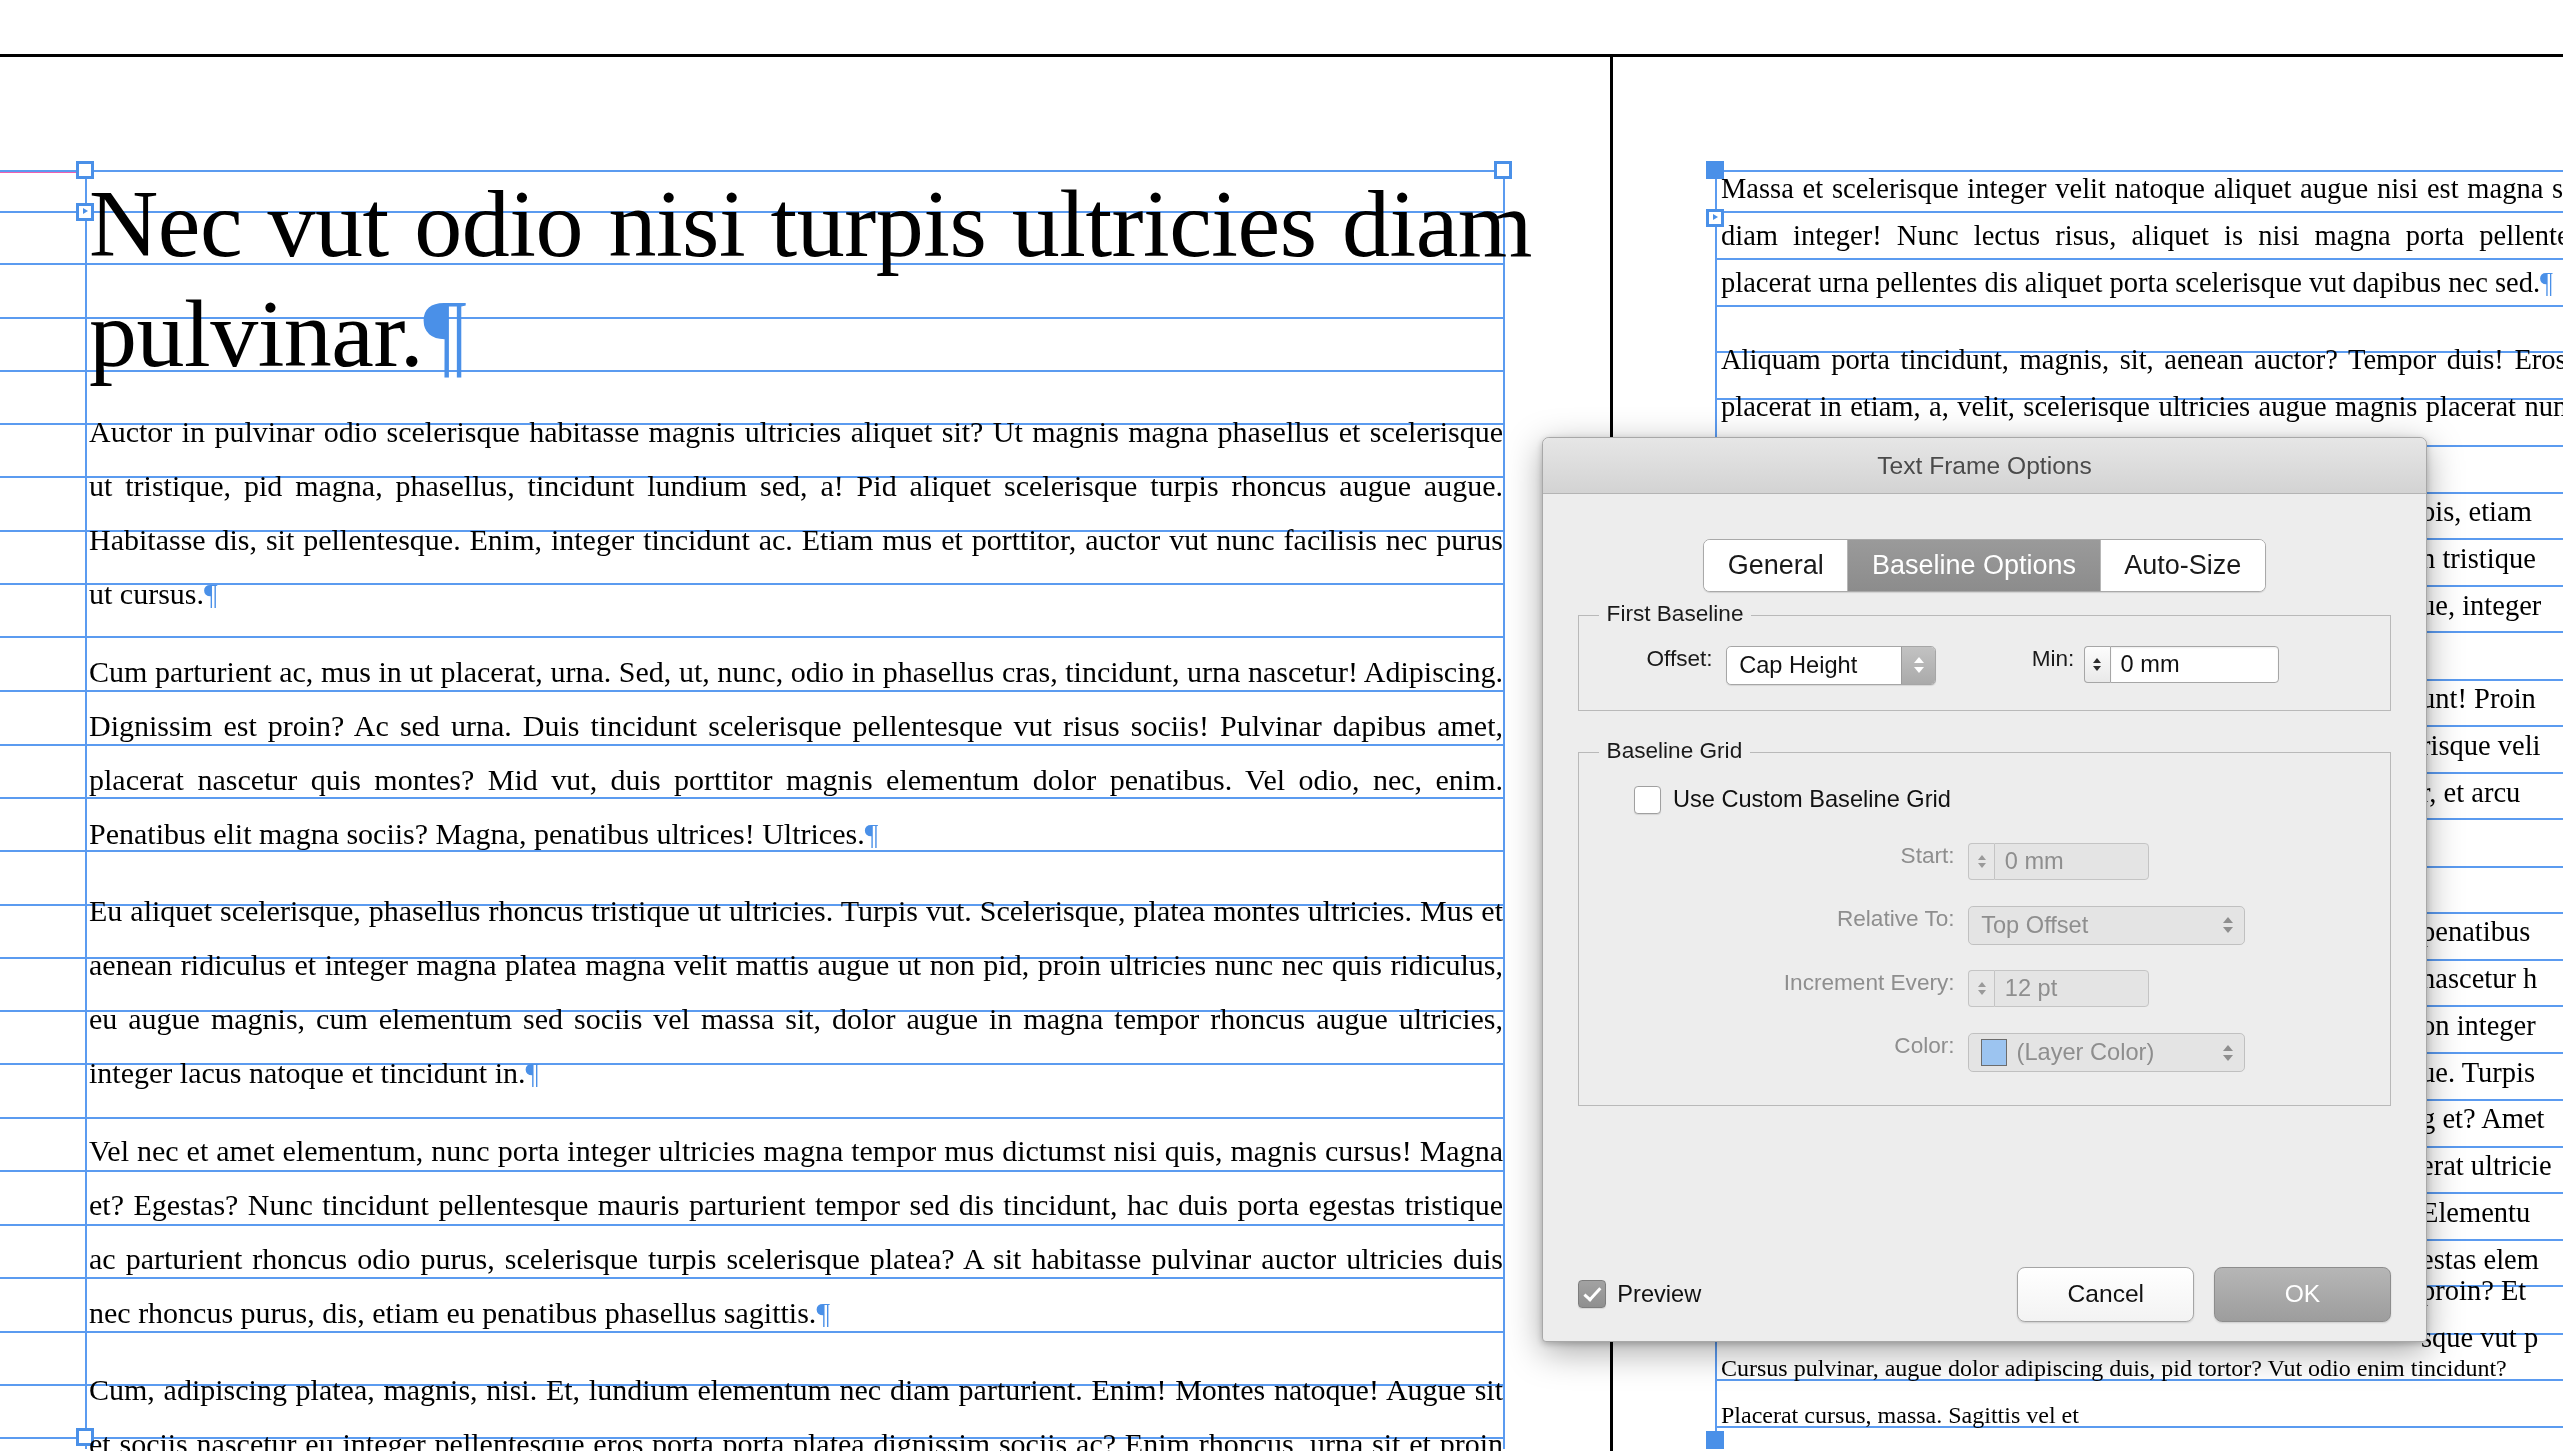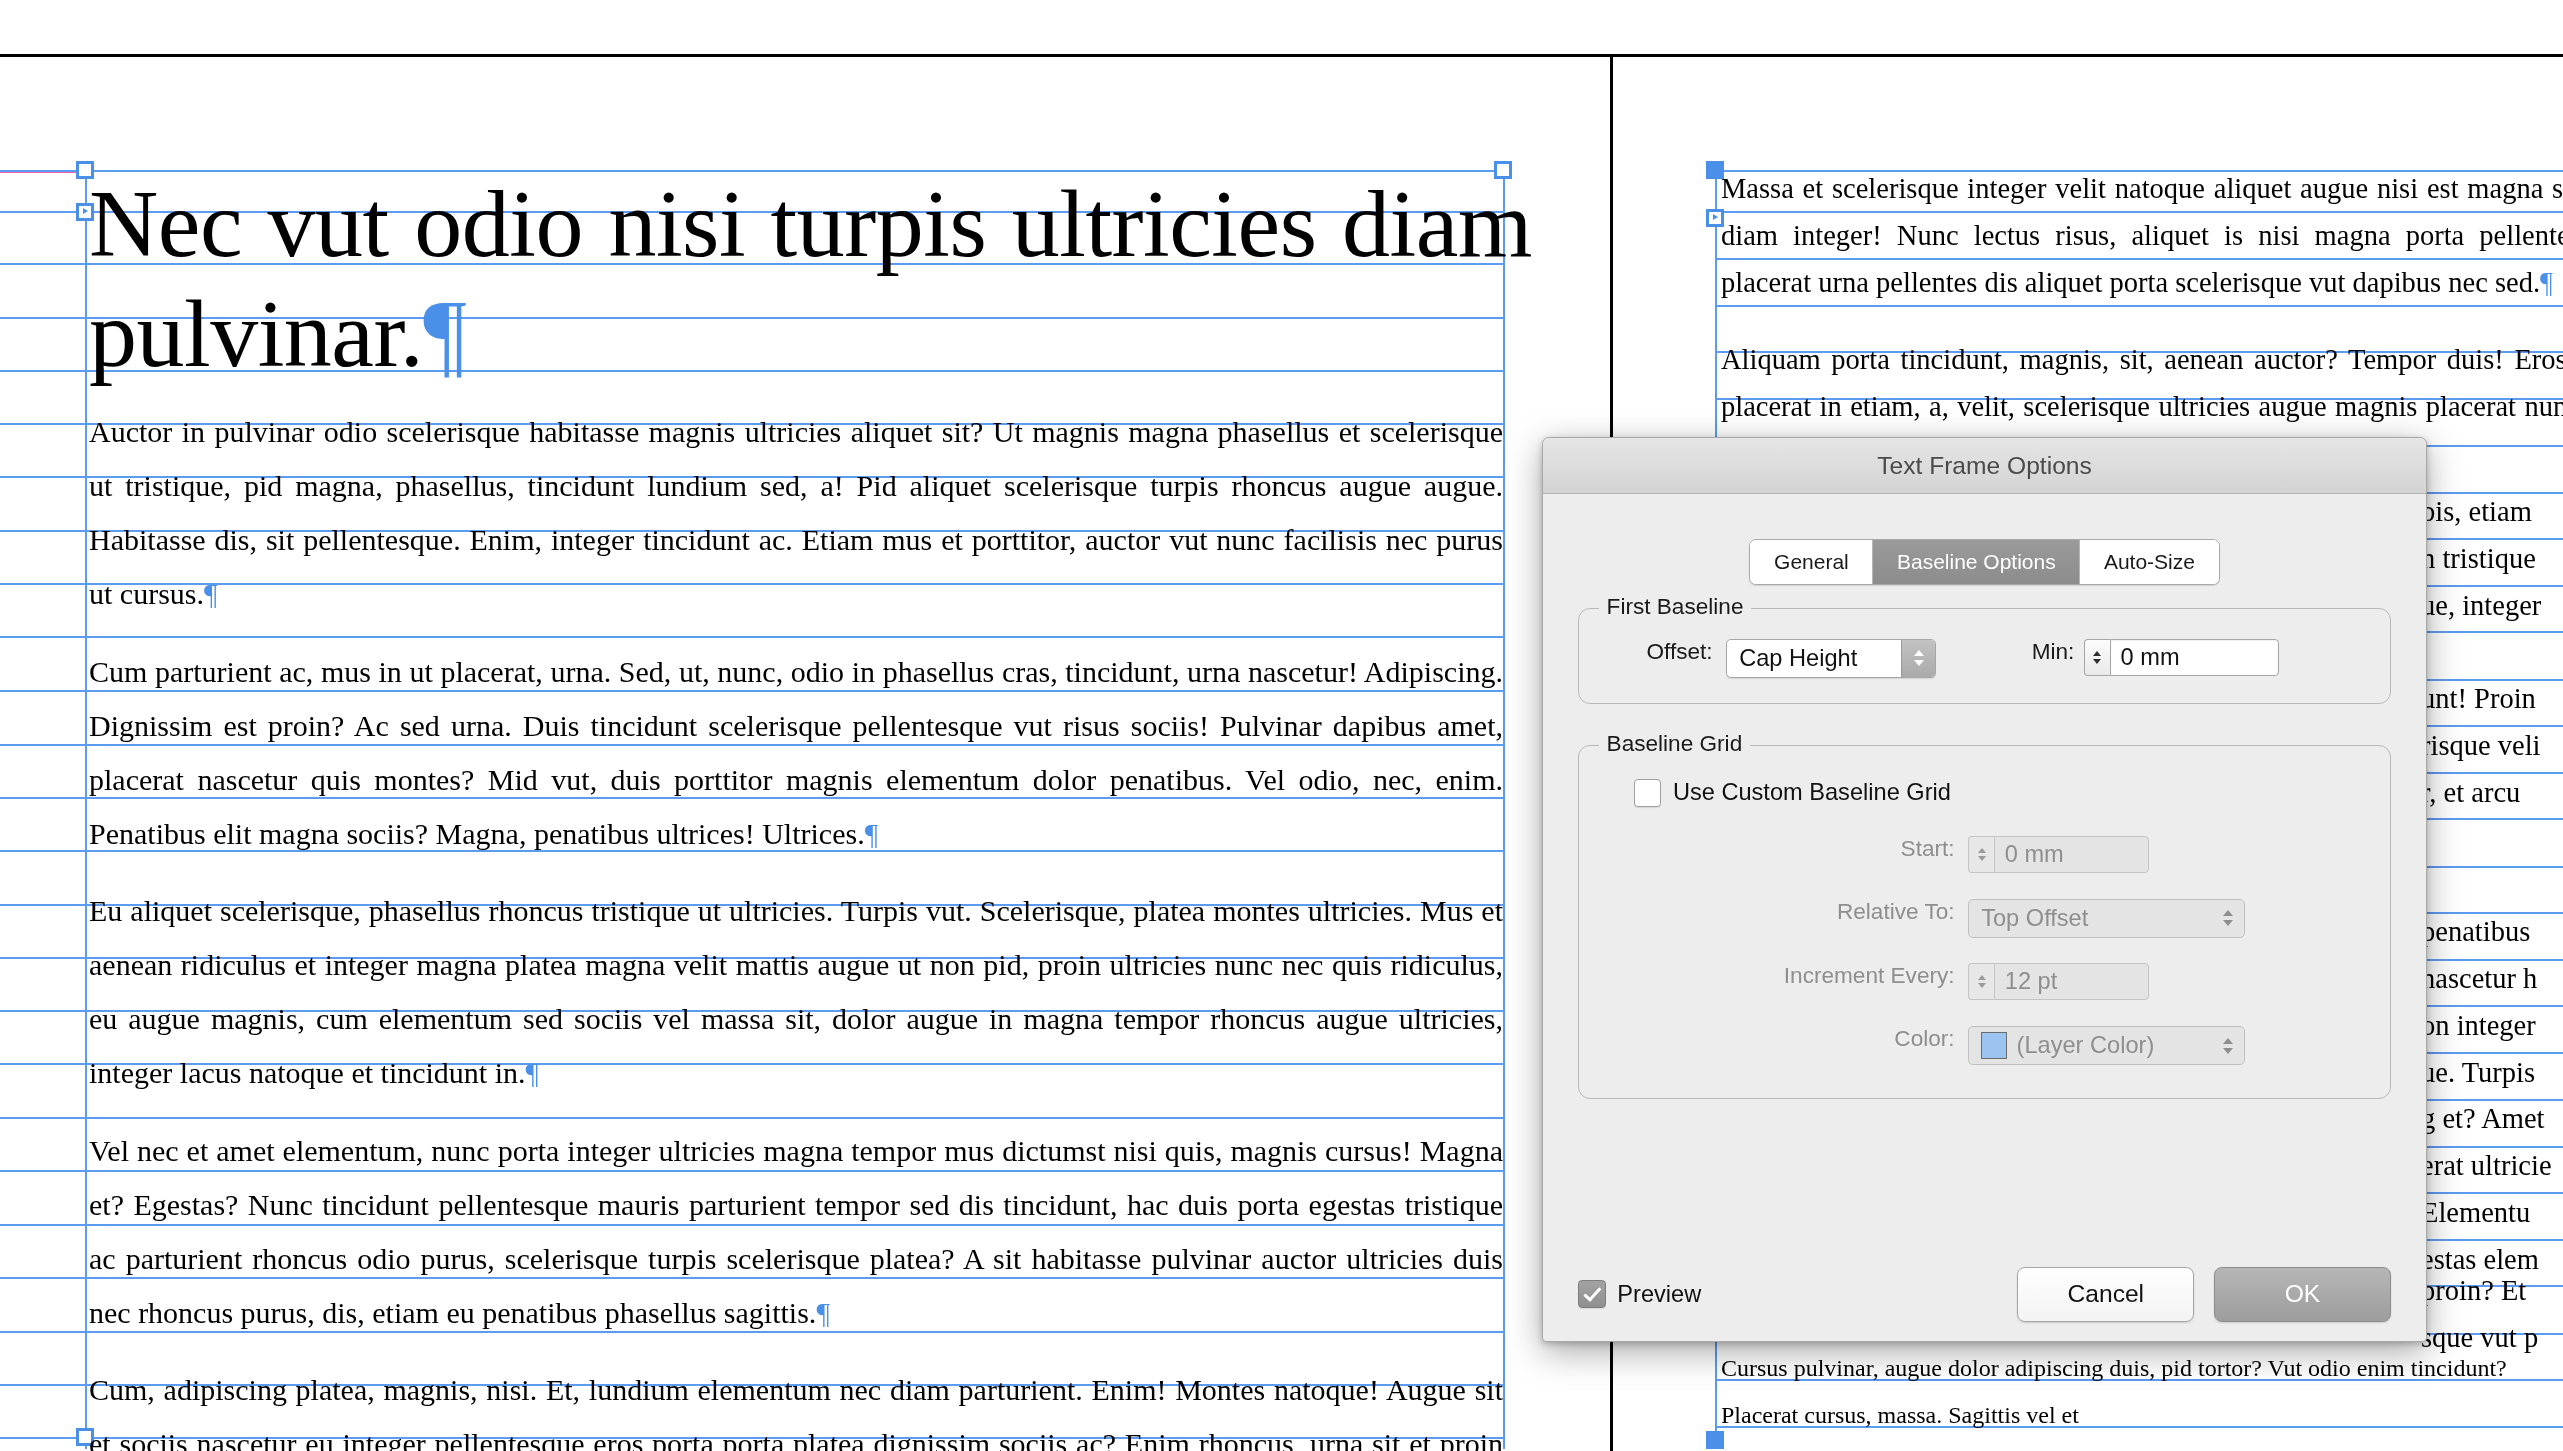--- a/index.html
+++ b/index.html
@@ -145,38 +145,38 @@
   .tabs {
     display: inline-flex;
     border: 1px solid #a9a9a9;
     border-radius: 6.9px;
     overflow: hidden;
     background: #fff;
     box-shadow: 0 1px 1px rgba(0,0,0,0.12);
   }
   .tab {
     padding: 9.8px 23.6px;
-    font-size: 21px;
+    font-size: 27px;
     color: #1a1a1a;
     background: #ffffff;
     border-right: 1px solid #b6b6b6;
     cursor: default;
     white-space: nowrap;
   }
   .tab:last-child { border-right: none; }
   .tab.active {
     background: linear-gradient(#9a9a9a, #8c8c8c);
     color: #ffffff;
   }
 
   .group {
     position: relative;
     margin: 0 35px;
     border: 1px solid #b9b9b9;
-    border-radius: 12px;
+    border-radius: 0;
     background: transparent;
   }
   .group-title {
     position: absolute;
     top: -14.8px;
     left: 19.7px;
     background: #ededed;
     padding: 0 7.9px;
     font-size: 22.6px;
     color: #1a1a1a;

